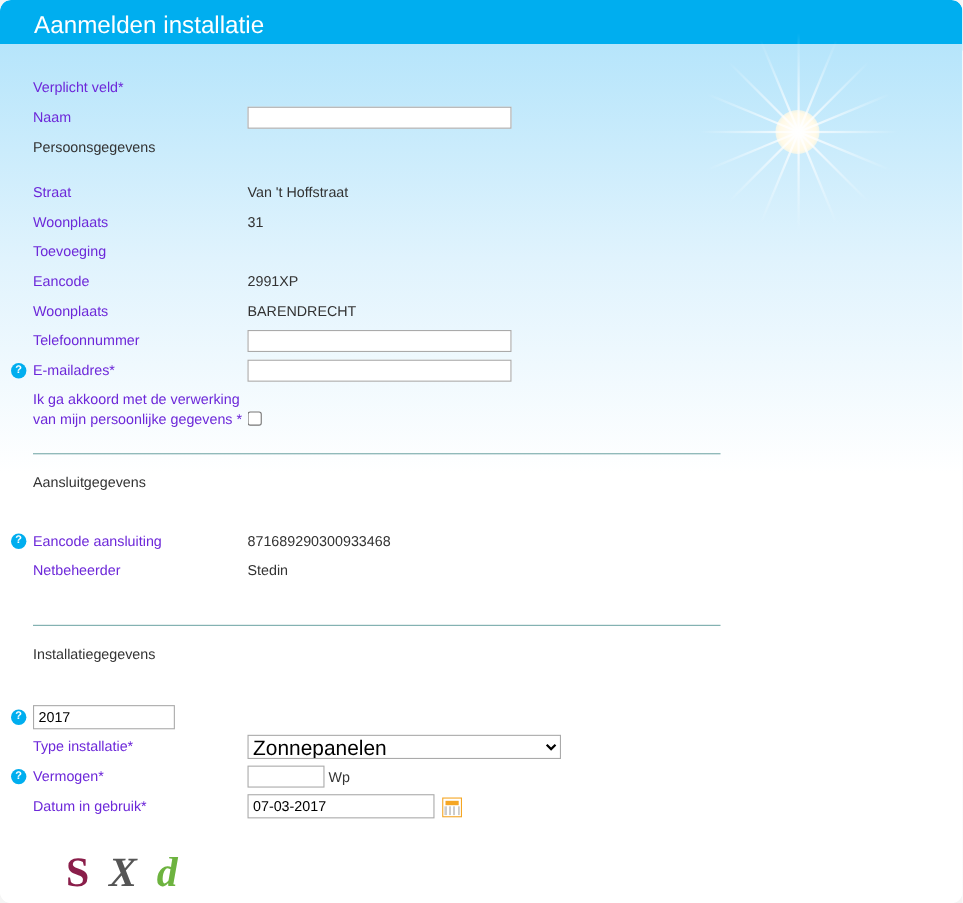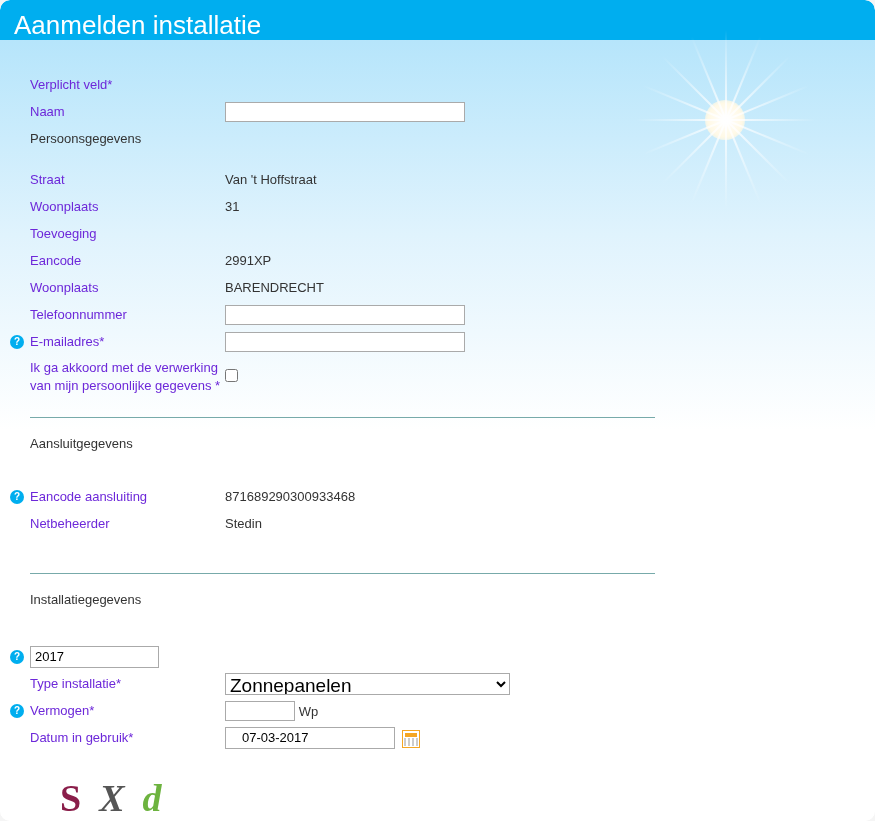--- a/index.html
+++ b/index.html
@@ -12,23 +12,23 @@
     width: 875px;
     height: 821px;
     background: #fff;
     position: relative;
     border-radius: 10px;
     overflow: hidden;
   }
   .header {
     background: #00aeef;
     color: #fff;
-    font-size: 26px;
+    font-size: 22px;
     font-weight: 500;
-    padding: 10px 14px;
+    padding: 10px 31px;
     border-radius: 10px 10px 0 0;
   }
   .content-bg {
     position: absolute;
     top: 40px;
     left: 0;
     right: 0;
     bottom: 0;
     background: linear-gradient(to bottom, #b6e5fb 0%, #e0f3fd 25%, #ffffff 50%);
     border-radius: 0 0 10px 10px;
@@ -120,21 +120,21 @@
     width: 70px;
     height: 20px;
     border: 1px solid #aaa;
     padding: 1px 4px;
     font-size: 13px;
   }
   .date-input {
     width: 170px;
     height: 22px;
     border: 1px solid #aaa;
-    padding: 1px 16px;
+    padding: 1px 4px;
     font-size: 13px;
   }
   .date-icon {
     display: inline-block;
     width: 18px;
     height: 18px;
     border: 1px solid #f5a623;
     background: #fff;
     vertical-align: middle;
     margin-left: 3px;
@@ -250,21 +250,21 @@
       <span class="label-col">Telefoonnummer</span>
       <span class="value-col"><input type="text" class="text-input" value="" style=""></span>
     </div>
 
     <div class="form-row">
       <span class="help-icon">?</span>
       <span class="label-col">E-mailadres*</span>
       <span class="value-col"><input type="text" class="text-input" value="" style=""></span>
     </div>
 
-    <div class="form-row" style="align-items:center; padding:4px 0;">
+    <div class="form-row" style="align-items:flex-end; padding:4px 0;">
       <span class="label-col" style="line-height:1.4">Ik ga akkoord met de verwerking van mijn persoonlijke gegevens *</span>
       <span class="value-col"><input type="checkbox" class="checkbox" style=""></span>
     </div>
 
     <hr class="section-rule">
 
     <div class="form-row section-header">
         <span>Aansluitgegevens</span>
       </div>
     <div style="height:12px"></div>

